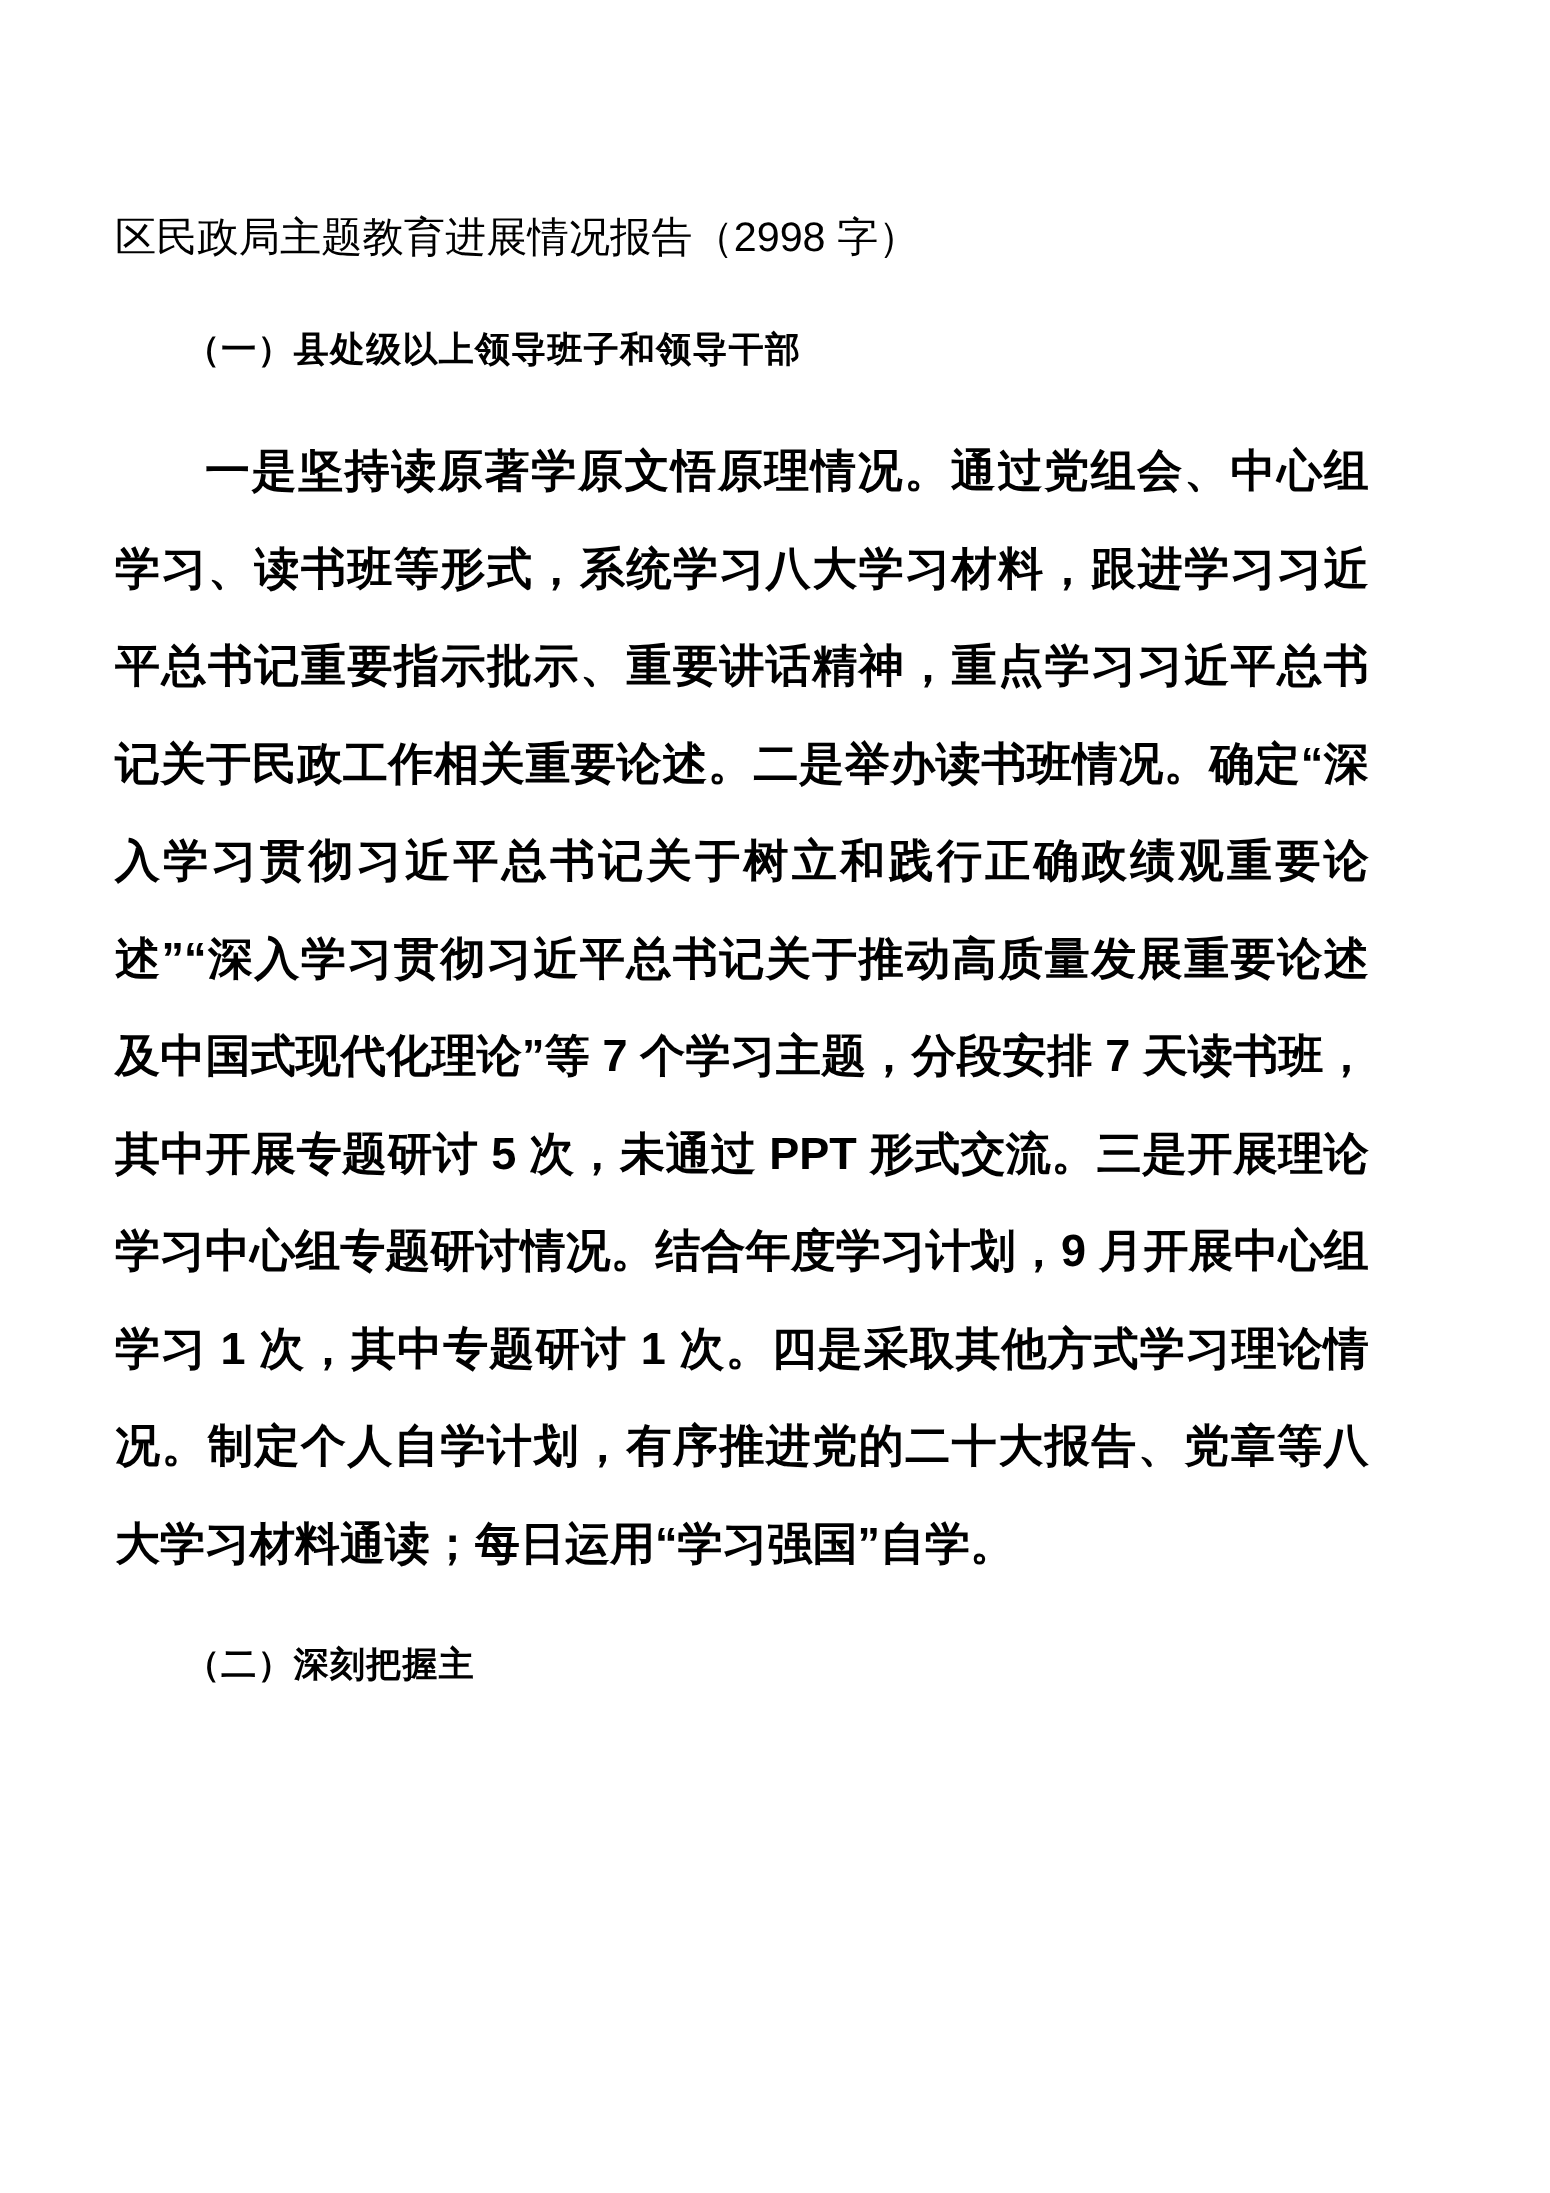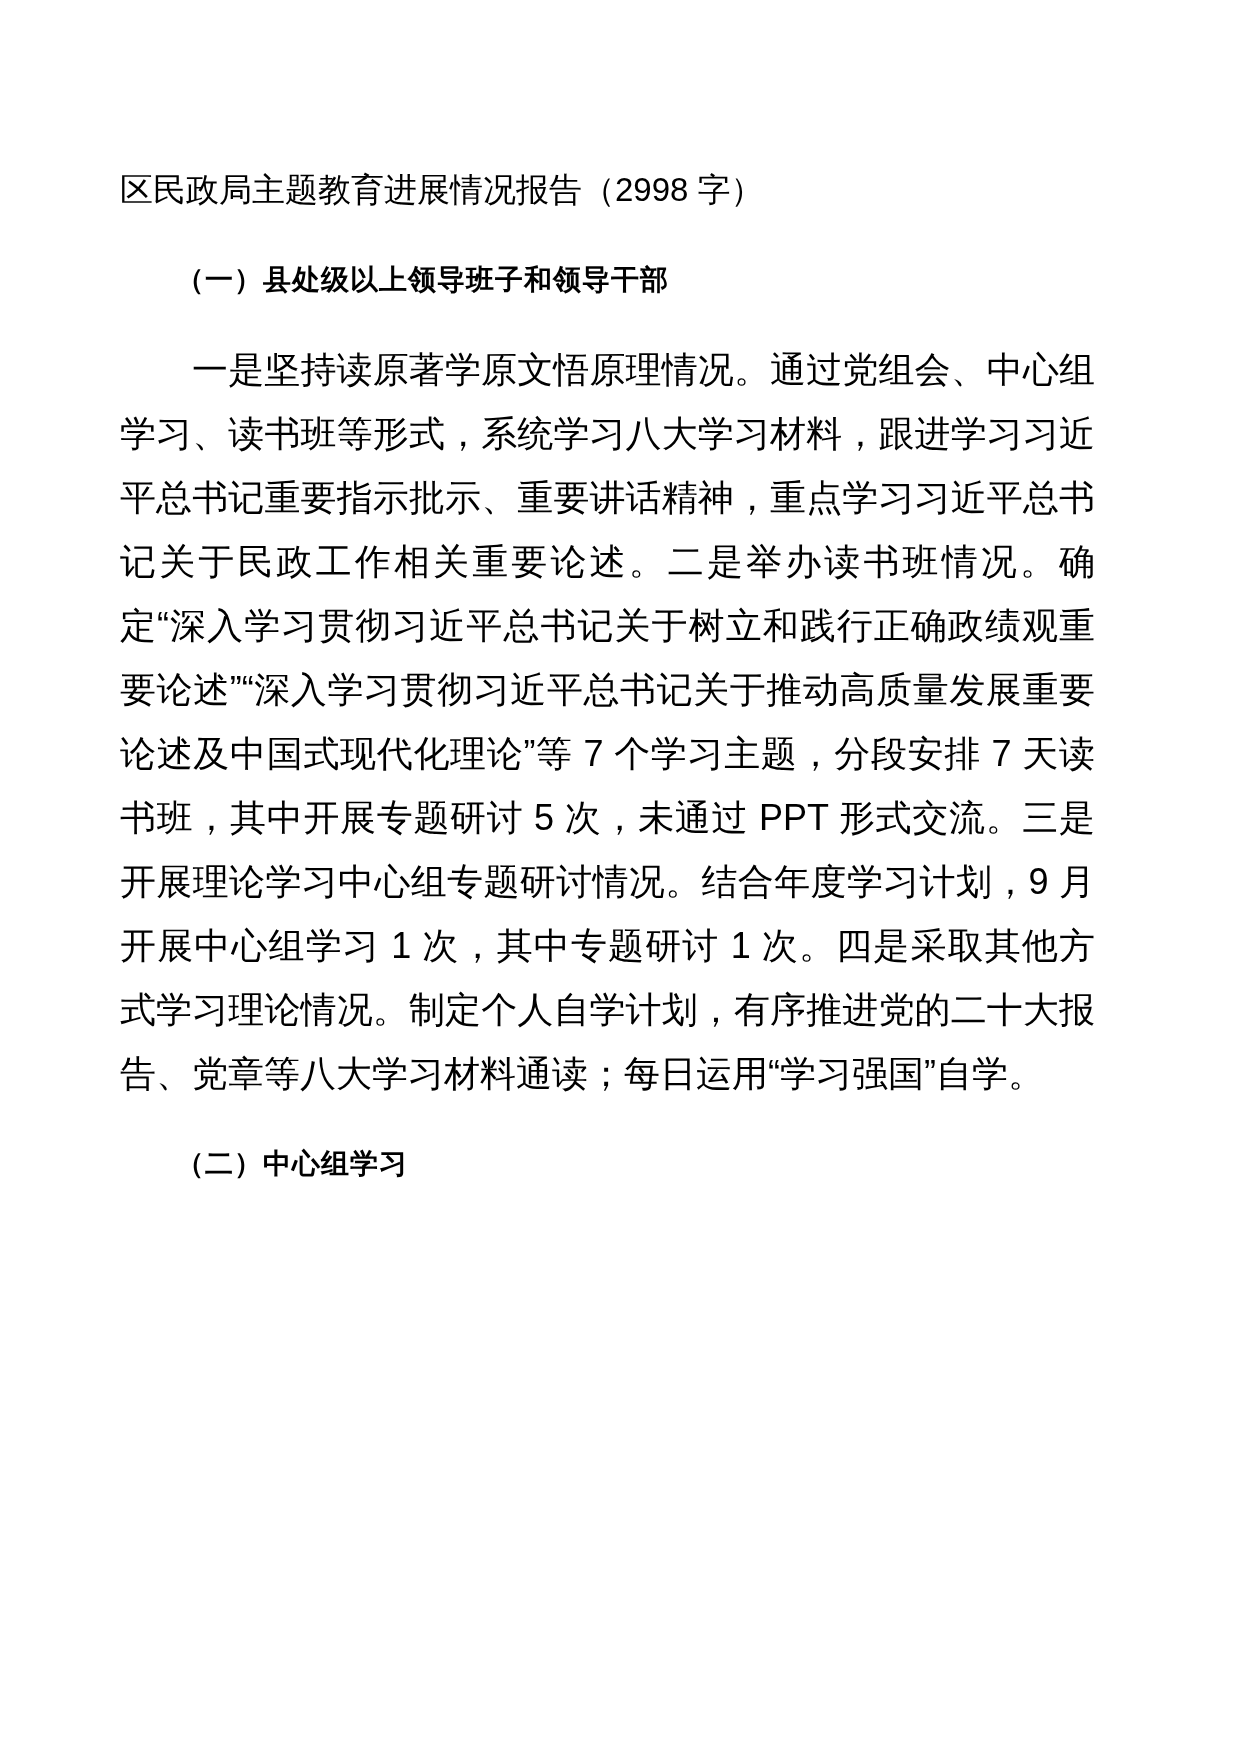--- a/index.html
+++ b/index.html
@@ -6,21 +6,21 @@
     margin: 0;
     padding: 0;
     background: #ffffff;
   }
   .page {
     position: relative;
     width: 1240px;
     height: 1754px;
     background: #ffffff;
     box-sizing: border-box;
-    padding: 158px 145px 0 120px;
+    padding: 158px 145px 0 92px;
     overflow: hidden;
     color: #000000;
     font-family: "Liberation Sans", sans-serif;
   }
   .doc-title {
     font-size: 33px;
     line-height: 64px;
     font-weight: 400;
     margin: 0 0 26px 0;
     white-space: nowrap;
@@ -35,37 +35,37 @@
   .h-level2 {
     font-size: 28px;
     line-height: 64px;
     font-weight: 700;
     text-indent: 2em;
     margin: 0 0 26px 0;
     letter-spacing: 1px;
   }
   .para {
     font-size: 36px;
-    line-height: 64px;
-    font-weight: 400;
+    line-height: 78px;
+    font-weight: 700;
     text-indent: 2em;
     text-align: justify;
     text-justify: inter-character;
     word-break: normal;
     margin: 0 0 26px 0;
   }
 </style>
 </head>
 <body>
 
 <div class="page">
 
   <p class="doc-title">区民政局主题教育进展情况报告（2998 字）</p>
 
 
   <p class="h-level2">（一）县处级以上领导班子和领导干部</p>
 
   <p class="para">一是坚持读原著学原文悟原理情况。通过党组会、中心组学习、读书班等形式，系统学习八大学习材料，跟进学习习近平总书记重要指示批示、重要讲话精神，重点学习习近平总书记关于民政工作相关重要论述。二是举办读书班情况。确定“深入学习贯彻习近平总书记关于树立和践行正确政绩观重要论述”“深入学习贯彻习近平总书记关于推动高质量发展重要论述及中国式现代化理论”等 7 个学习主题，分段安排 7 天读书班，其中开展专题研讨 5 次，未通过 PPT 形式交流。三是开展理论学习中心组专题研讨情况。结合年度学习计划，9 月开展中心组学习 1 次，其中专题研讨 1 次。四是采取其他方式学习理论情况。制定个人自学计划，有序推进党的二十大报告、党章等八大学习材料通读；每日运用“学习强国”自学。</p>
 
-  <p class="h-level2">（二）中心组学习</p>
+  <p class="h-level2">（二）深刻把握主</p>
 
 
 </div>
 
 </body></html>

